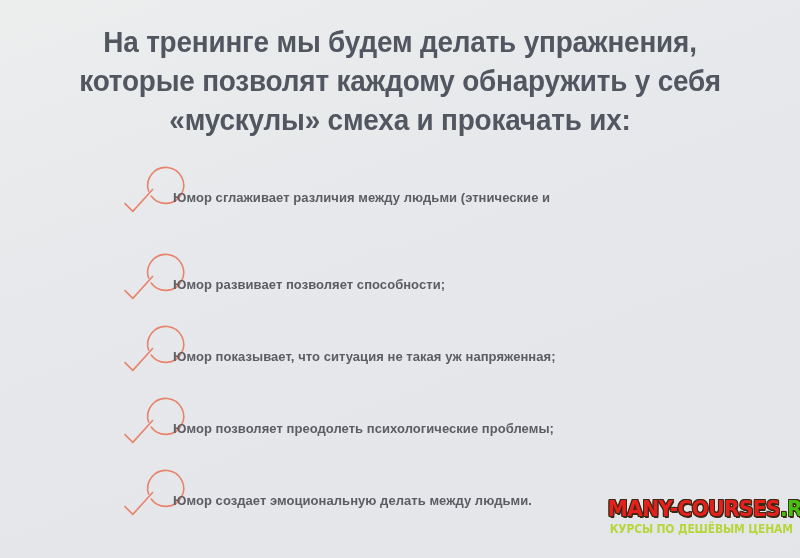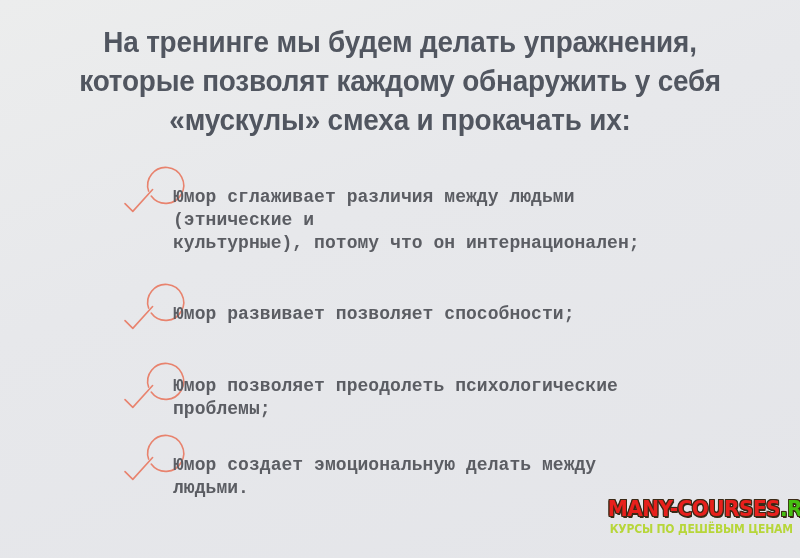--- a/index.html
+++ b/index.html
@@ -66,23 +66,23 @@
   }
   .bullet-icon svg {
     display: block;
     width: 44px;
     height: 44px;
     overflow: visible;
   }
   .bullet-text {
     flex: 1 1 auto;
     color: #5b5d63;
-    font-family: Liberation Mono, monospace;
-    font-weight: bold;
-    font-size: 18px;
+    font-family: Liberation Sans, sans-serif;
+    font-weight: bold;
+    font-size: 13px;
     line-height: 23px;
     padding-top: 5px;
     letter-spacing: 0.05px;
   }
 
   
   #watermark {
     position: absolute;
     left: 604px;
     top: 498px;
@@ -144,38 +144,48 @@
 
     <div class="bullet-row" style="margin-bottom: 43px;">
       <span class="bullet-icon">
         <svg viewBox="0 0 44 44" xmlns="http://www.w3.org/2000/svg">
           <path d="M 38.2 15.1 A 18 18 0 1 0 35.6 10.1" fill="none" stroke="#e8836e" stroke-width="1.6" stroke-linecap="round"></path>
           <path d="M 12.0 22.6 L 19.8 30.4 L 39.6 8.5" fill="none" stroke="#e8836e" stroke-width="1.6" stroke-linecap="round" stroke-linejoin="round"></path>
         </svg>
       </span>
       <span class="bullet-text">
         <span>Юмор сглаживает различия между людьми (этнические и</span><br>
-        <span>культурные), потому что он интернационален;</span>
       </span>
     </div>
 
     <div class="bullet-row" style="margin-bottom: 28px;">
       <span class="bullet-icon">
         <svg viewBox="0 0 44 44" xmlns="http://www.w3.org/2000/svg">
           <path d="M 38.2 15.1 A 18 18 0 1 0 35.6 10.1" fill="none" stroke="#e8836e" stroke-width="1.6" stroke-linecap="round"></path>
           <path d="M 12.0 22.6 L 19.8 30.4 L 39.6 8.5" fill="none" stroke="#e8836e" stroke-width="1.6" stroke-linecap="round" stroke-linejoin="round"></path>
         </svg>
       </span>
       <span class="bullet-text">
         <span>Юмор развивает позволяет способности;</span>
       </span>
     </div>
 
-
-    <div class="bullet-row" style="margin-bottom: 28px; align-items: flex-end;">
+    <div class="bullet-row" style="margin-bottom: 28px;">
+      <span class="bullet-icon">
+        <svg viewBox="0 0 44 44" xmlns="http://www.w3.org/2000/svg">
+          <path d="M 38.2 15.1 A 18 18 0 1 0 35.6 10.1" fill="none" stroke="#e8836e" stroke-width="1.6" stroke-linecap="round"></path>
+          <path d="M 12.0 22.6 L 19.8 30.4 L 39.6 8.5" fill="none" stroke="#e8836e" stroke-width="1.6" stroke-linecap="round" stroke-linejoin="round"></path>
+        </svg>
+      </span>
+      <span class="bullet-text">
+        <span>Юмор показывает, что ситуация не такая уж напряженная;</span>
+      </span>
+    </div>
+
+    <div class="bullet-row" style="margin-bottom: 28px;">
       <span class="bullet-icon">
         <svg viewBox="0 0 44 44" xmlns="http://www.w3.org/2000/svg">
           <path d="M 38.2 15.1 A 18 18 0 1 0 35.6 10.1" fill="none" stroke="#e8836e" stroke-width="1.6" stroke-linecap="round"></path>
           <path d="M 12.0 22.6 L 19.8 30.4 L 39.6 8.5" fill="none" stroke="#e8836e" stroke-width="1.6" stroke-linecap="round" stroke-linejoin="round"></path>
         </svg>
       </span>
       <span class="bullet-text">
         <span>Юмор позволяет преодолеть психологические проблемы;</span>
       </span>
     </div>

